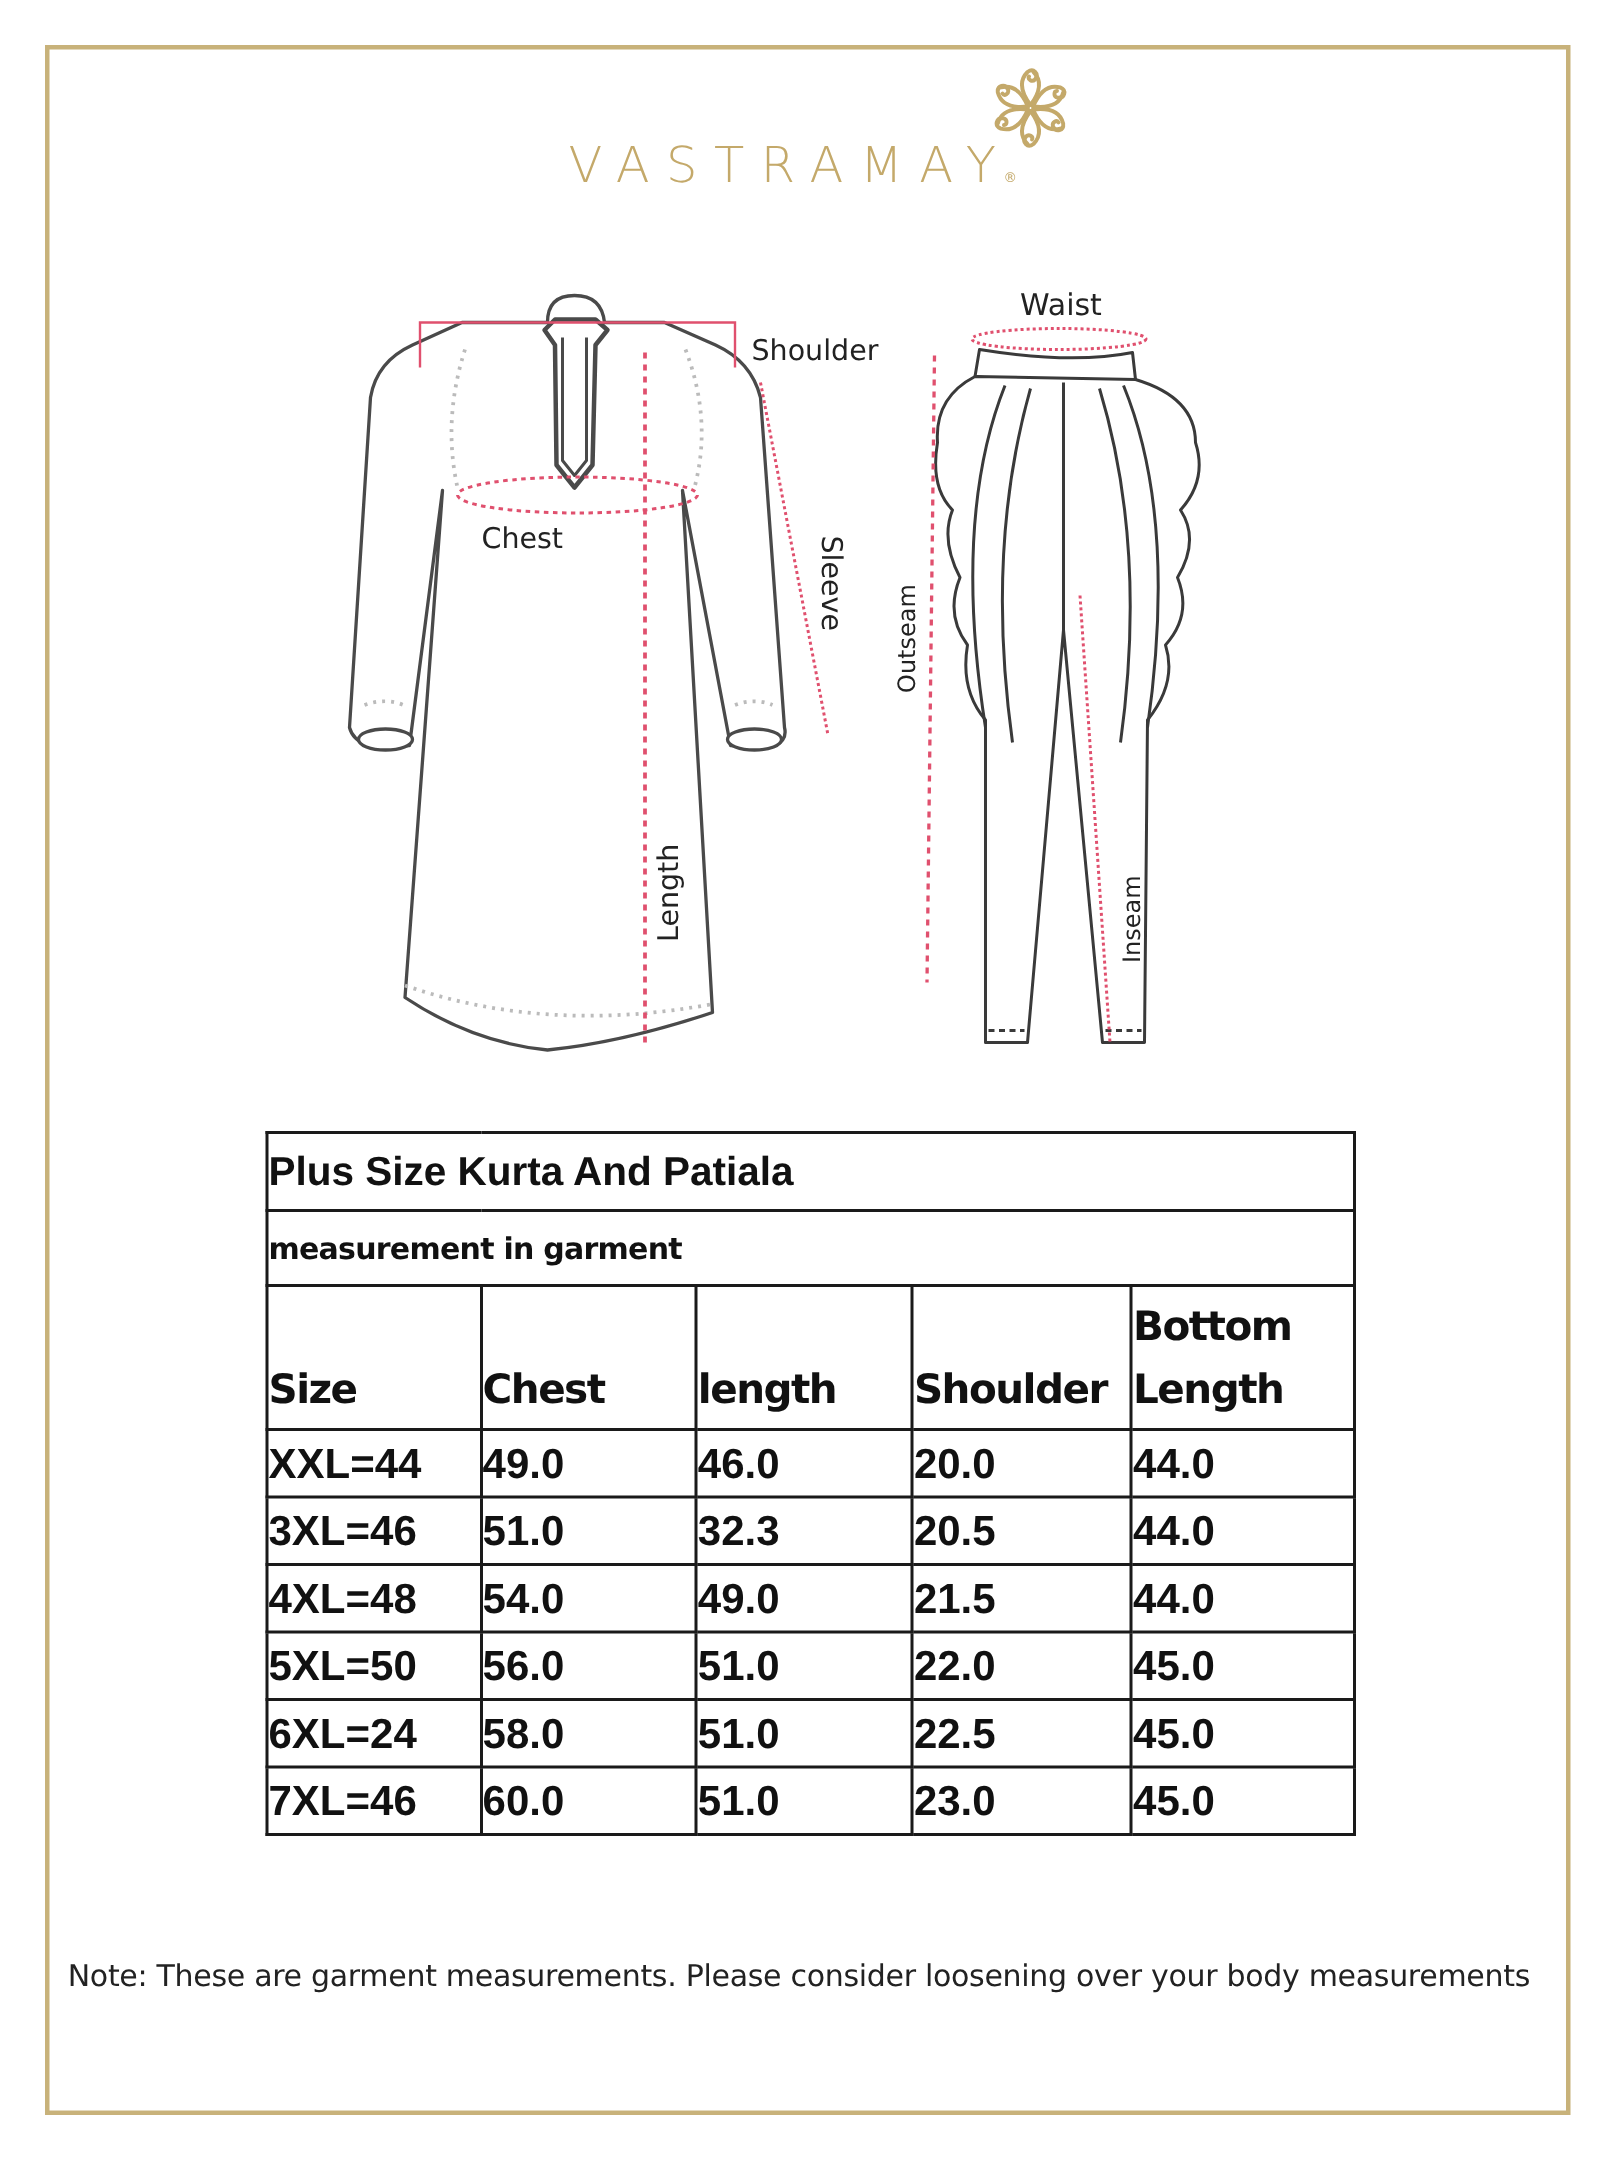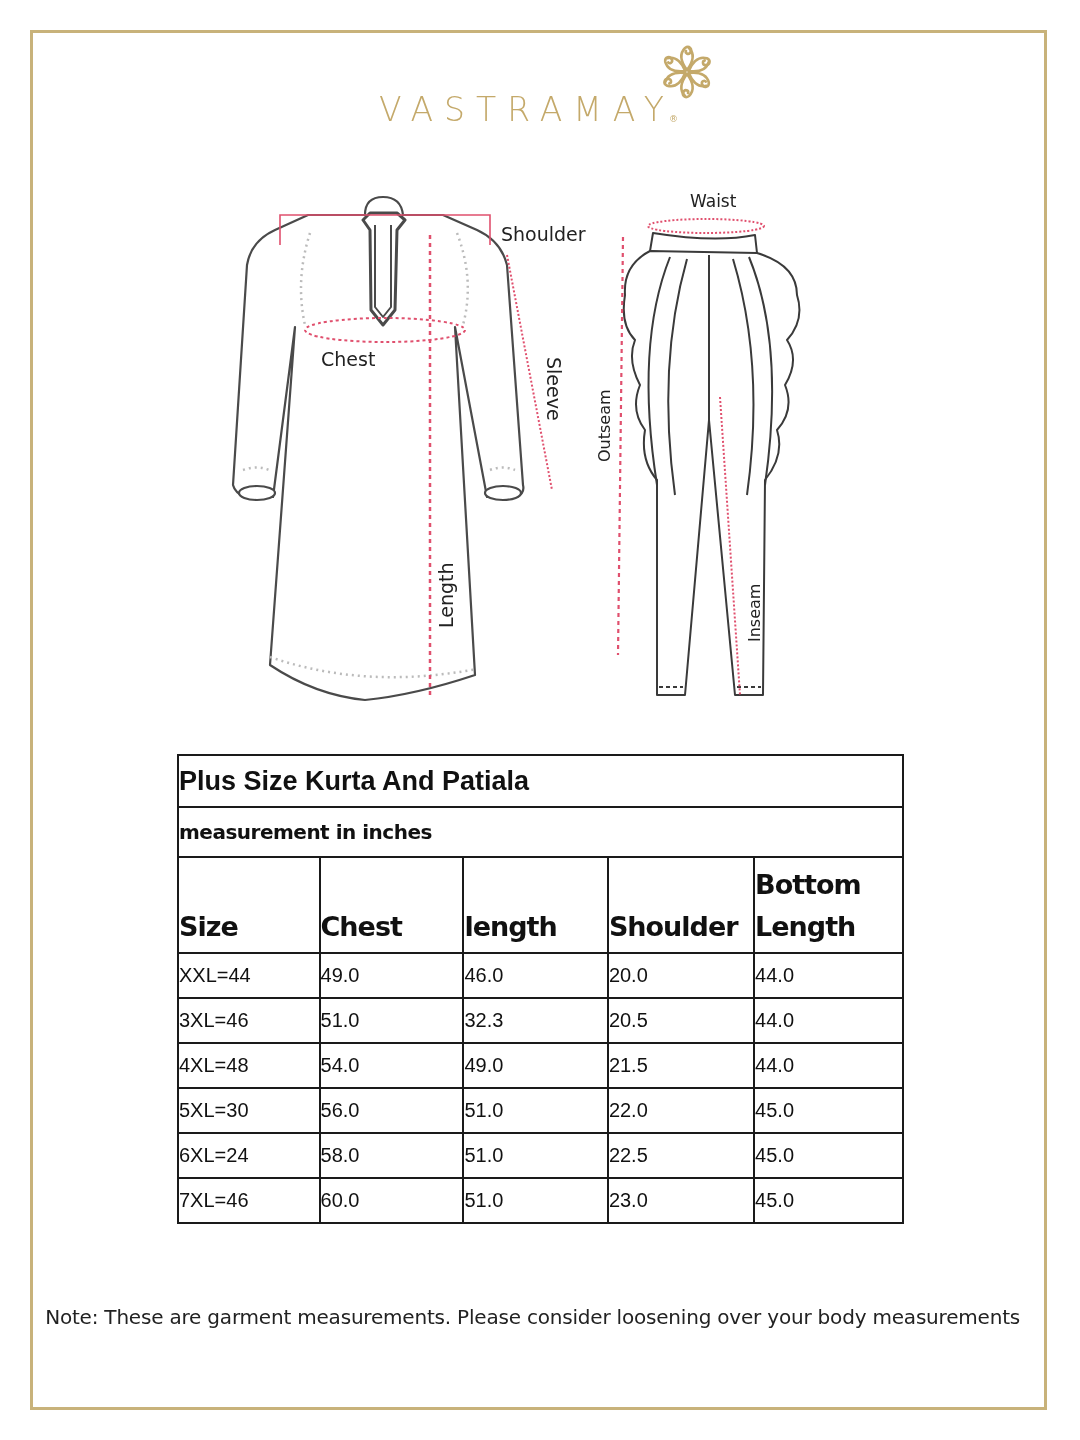--- a/index.html
+++ b/index.html
@@ -10,21 +10,21 @@
     .logo-reg { font-size: 9px; color: #c4a96a; margin-left: -6px; margin-bottom: 2px; font-family: "DejaVu Sans", sans-serif; }
     .logo-mark { position: absolute; left: 655px; top: 40px; width: 64px; height: 64px; }
     .diagram { position: absolute; left: 225px; top: 185px; width: 600px; height: 530px; }
     .dlabel { position: absolute; font-family: "DejaVu Sans", sans-serif; font-size: 19px; color: #222; }
     .vlabel { transform-origin: left top; }
     table.size { position: absolute; left: 177px; top: 754px; width: 727px; border-collapse: collapse; }
     table.size td { border: 2.5px solid #1a1a1a; padding: 0; text-align: left; color: #111; }
     .t-title { height: 50px; font-family: "Liberation Sans", sans-serif; font-weight: bold; font-size: 27px; }
     .t-sub { height: 48px; font-family: "DejaVu Sans", sans-serif; font-weight: bold; font-size: 20px; letter-spacing: -0.5px; }
     .t-head { height: 90px; font-family: "DejaVu Sans", sans-serif; font-weight: bold; font-size: 27px; vertical-align: bottom; padding-bottom: 4px !important; letter-spacing: -1px; line-height: 1.55; margin-left: 24px; }
-    .t-cell { height: 43px; font-family: "Liberation Sans", sans-serif; font-weight: normal; font-size: 20px; }
+    .t-cell { height: 43px; font-family: "Liberation Sans", sans-serif; font-weight: bold; font-size: 28px; }
     .note { position: absolute; right: 60px; top: 1302px; width: 980px; text-align: right; font-family: "DejaVu Sans", sans-serif; font-size: 20px; color: #222; line-height: 31px; letter-spacing: -0.2px; }
   </style>
 </head>
 <body>
 
 <div class="frame"></div>
 
 <div class="logo">
   <span class="logo-text">VASTRAMAY</span>
   <span class="logo-reg">®</span>
@@ -88,32 +88,32 @@
       <ellipse cx="481" cy="41" rx="58" ry="7" stroke-dasharray="2 2"></ellipse>
       <line x1="398" y1="52" x2="393" y2="470" stroke-dasharray="4 4" stroke-width="2.2"></line>
       <line x1="495" y1="212" x2="515" y2="510" stroke-dasharray="2 2"></line>
     </g>
   </svg>
   
   <span class="dlabel" style="left:276px; top:38px;">Shoulder</span>
   <span class="dlabel" style="left:96px; top:163px;">Chest</span>
   <span class="dlabel vlabel" style="left:340px; top:172px; transform: rotate(90deg);">Sleeve</span>
   <span class="dlabel vlabel" style="left:210px; top:443px; transform: rotate(-90deg);">Length</span>
-  <span class="dlabel" style="left:465px; top:6px; font-size:17px;">Waist</span>
+  <span class="dlabel" style="left:455px; top:6px; font-size:20px;">Waist</span>
   <span class="dlabel vlabel" style="left:370px; top:277px; font-size:16px; transform: rotate(-90deg);">Outseam</span>
   <span class="dlabel vlabel" style="left:520px; top:457px; font-size:16px; transform: rotate(-90deg);">Inseam</span>
 </div>
 
 <table class="size">
   <tbody>
       <tr>
     <td colspan="5" class="t-title">Plus Size Kurta And Patiala</td>
   </tr>
   <tr>
-    <td colspan="5" class="t-sub">measurement in inches</td>
+    <td colspan="5" class="t-sub">measurement in garment</td>
   </tr>
   <tr>
     <td class="t-head" style="width:143px;">Size</td>
     <td class="t-head" style="width:145px;">Chest</td>
     <td class="t-head" style="width:145px;">length</td>
     <td class="t-head" style="width:145px;">Shoulder</td>
     <td class="t-head" style="width:149px;">Bottom<br>Length</td>
   </tr>
   <tr>
     <td class="t-cell">XXL=44</td>
@@ -130,21 +130,21 @@
     <td class="t-cell">44.0</td>
   </tr>
   <tr>
     <td class="t-cell">4XL=48</td>
     <td class="t-cell">54.0</td>
     <td class="t-cell">49.0</td>
     <td class="t-cell">21.5</td>
     <td class="t-cell">44.0</td>
   </tr>
   <tr>
-    <td class="t-cell">5XL=30</td>
+    <td class="t-cell">5XL=50</td>
     <td class="t-cell">56.0</td>
     <td class="t-cell">51.0</td>
     <td class="t-cell">22.0</td>
     <td class="t-cell">45.0</td>
   </tr>
   <tr>
     <td class="t-cell">6XL=24</td>
     <td class="t-cell">58.0</td>
     <td class="t-cell">51.0</td>
     <td class="t-cell">22.5</td>

